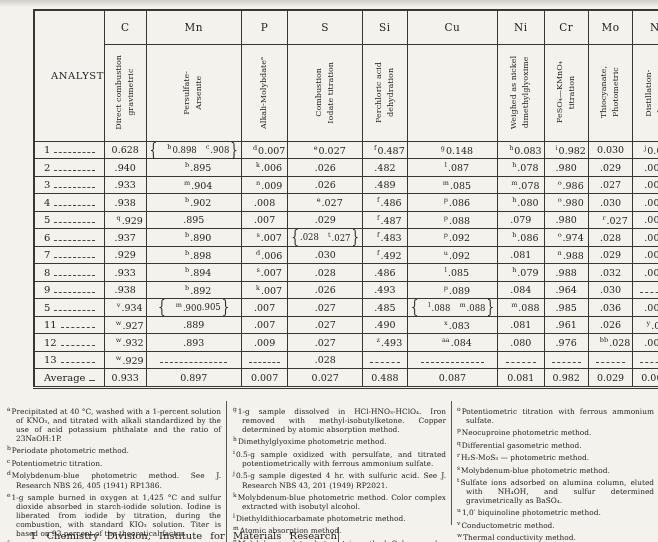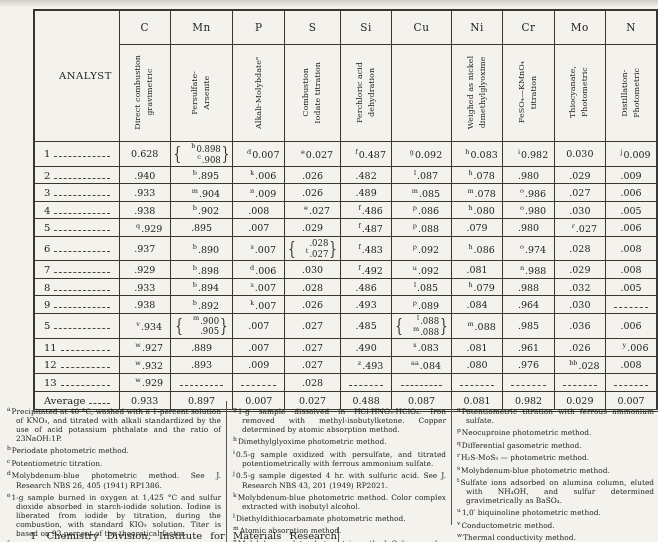--- a/index.html
+++ b/index.html
@@ -7,39 +7,39 @@
   body { background: #f3f2ed; font-family: "DejaVu Serif", serif; color: #1d1c1a; }
   .page { position: relative; width: 658px; height: 542px; }
   .scan-band { position: absolute; top: 0; left: 0; width: 658px; height: 7px;
     background: linear-gradient(#c6c5bf, rgba(198,197,191,0)); opacity: .8; }
 
   table.data { position: absolute; left: 33px; top: 9px; border-collapse: collapse;
     table-layout: fixed; }
   table.data th, table.data td { border: 1px solid #39382f; font-weight: normal; }
   table.data { border: 2px solid #39382f; }
 
-  th.analyst-head { font-size: 10px; letter-spacing: .5px; text-align: left; padding-left: 24px; }
+  th.analyst-head { font-size: 10px; letter-spacing: .5px; text-align: left; padding-left: 16px; }
   th.symbol { height: 34px; font-size: 10.5px; letter-spacing: .5px; }
   th.method { height: 97px; vertical-align: middle; padding: 3px 0; }
   .vert { writing-mode: vertical-rl; transform: rotate(180deg); white-space: pre-line;
     font-size: 8px; line-height: 1.55; margin: 0 auto; text-align: center; max-height: 92px; }
 
   tbody td { border-top: none; border-bottom: none; font-size: 9.5px; text-align: center;
     padding: 1px 2px; height: 17.5px; }
   td.analyst-cell { text-align: left; padding-left: 9px; font-size: 10px; }
   td.analyst-cell .lblwrap { display: flex; align-items: baseline; }
   .leader { flex: 1; border-bottom: 1px dashed #4a4940; height: .55em; margin: 0 7px 0 4px; }
   sup.fn { font-size: 6.5px; vertical-align: 4px; margin-right: 1px; }
   .dashfill { display: inline-block; width: 74%; border-bottom: 1px dashed #4a4940; height: 7px; }
 
   .pair { display: inline-flex; align-items: center; justify-content: center; line-height: 1; }
   .pair::before { content: "{"; }
   .pair::after  { content: "}"; }
   .pair::before, .pair::after { font-size: 12px; transform: scaleY(1.6); padding: 0 1px; color: #2a2922; }
-  .pair .stack { display: inline-flex; flex-direction: column; }
+  .pair .stack { display: inline-flex; flex-direction: row; }
   .pair .stack .prow { font-size: 8.5px; line-height: 1.2; text-align: right; white-space: nowrap; }
 
   tr.avg td { border-top: 1.5px solid #39382f; border-bottom: 3px double #39382f; height: 19px; }
 
   .footnotes { position: absolute; left: 0; top: 401px; width: 658px; height: 141px; display: flex; }
   .fncol { font-size: 7.4px; line-height: 1.21; text-align: justify; }
   .fncol-1 { width: 226px; padding: 4px 5px 0 7px; }
   .fncol-2 { width: 225px; padding: 4px 5px 0 7px; }
   .fncol-3 { width: 207px; padding: 4px 4px 0 6px; }
   .fn { padding-left: 9px; text-indent: -9px; }
@@ -131,21 +131,21 @@
           <td><span>0.628</span></td>
           <td><span class="pair">
               <span class="stack">
                 <span class="prow"><sup class="fn">b</sup><span>0.898</span></span>
                 <span class="prow"><sup class="fn">c</sup><span>.908</span></span>
               </span>
             </span></td>
           <td><sup class="fn">d</sup><span>0.007</span></td>
           <td><sup class="fn">e</sup><span>0.027</span></td>
           <td><sup class="fn">f</sup><span>0.487</span></td>
-          <td><sup class="fn">g</sup><span>0.092</span></td>
+          <td><sup class="fn">g</sup><span>0.148</span></td>
           <td><sup class="fn">h</sup><span>0.083</span></td>
           <td><sup class="fn">i</sup><span>0.982</span></td>
           <td><span>0.030</span></td>
           <td><sup class="fn">j</sup><span>0.009</span></td>
         </tr>
         <tr>
           <td class="analyst-cell">
             <div class="lblwrap">
               <span>2</span>
               <span class="leader"></span>

